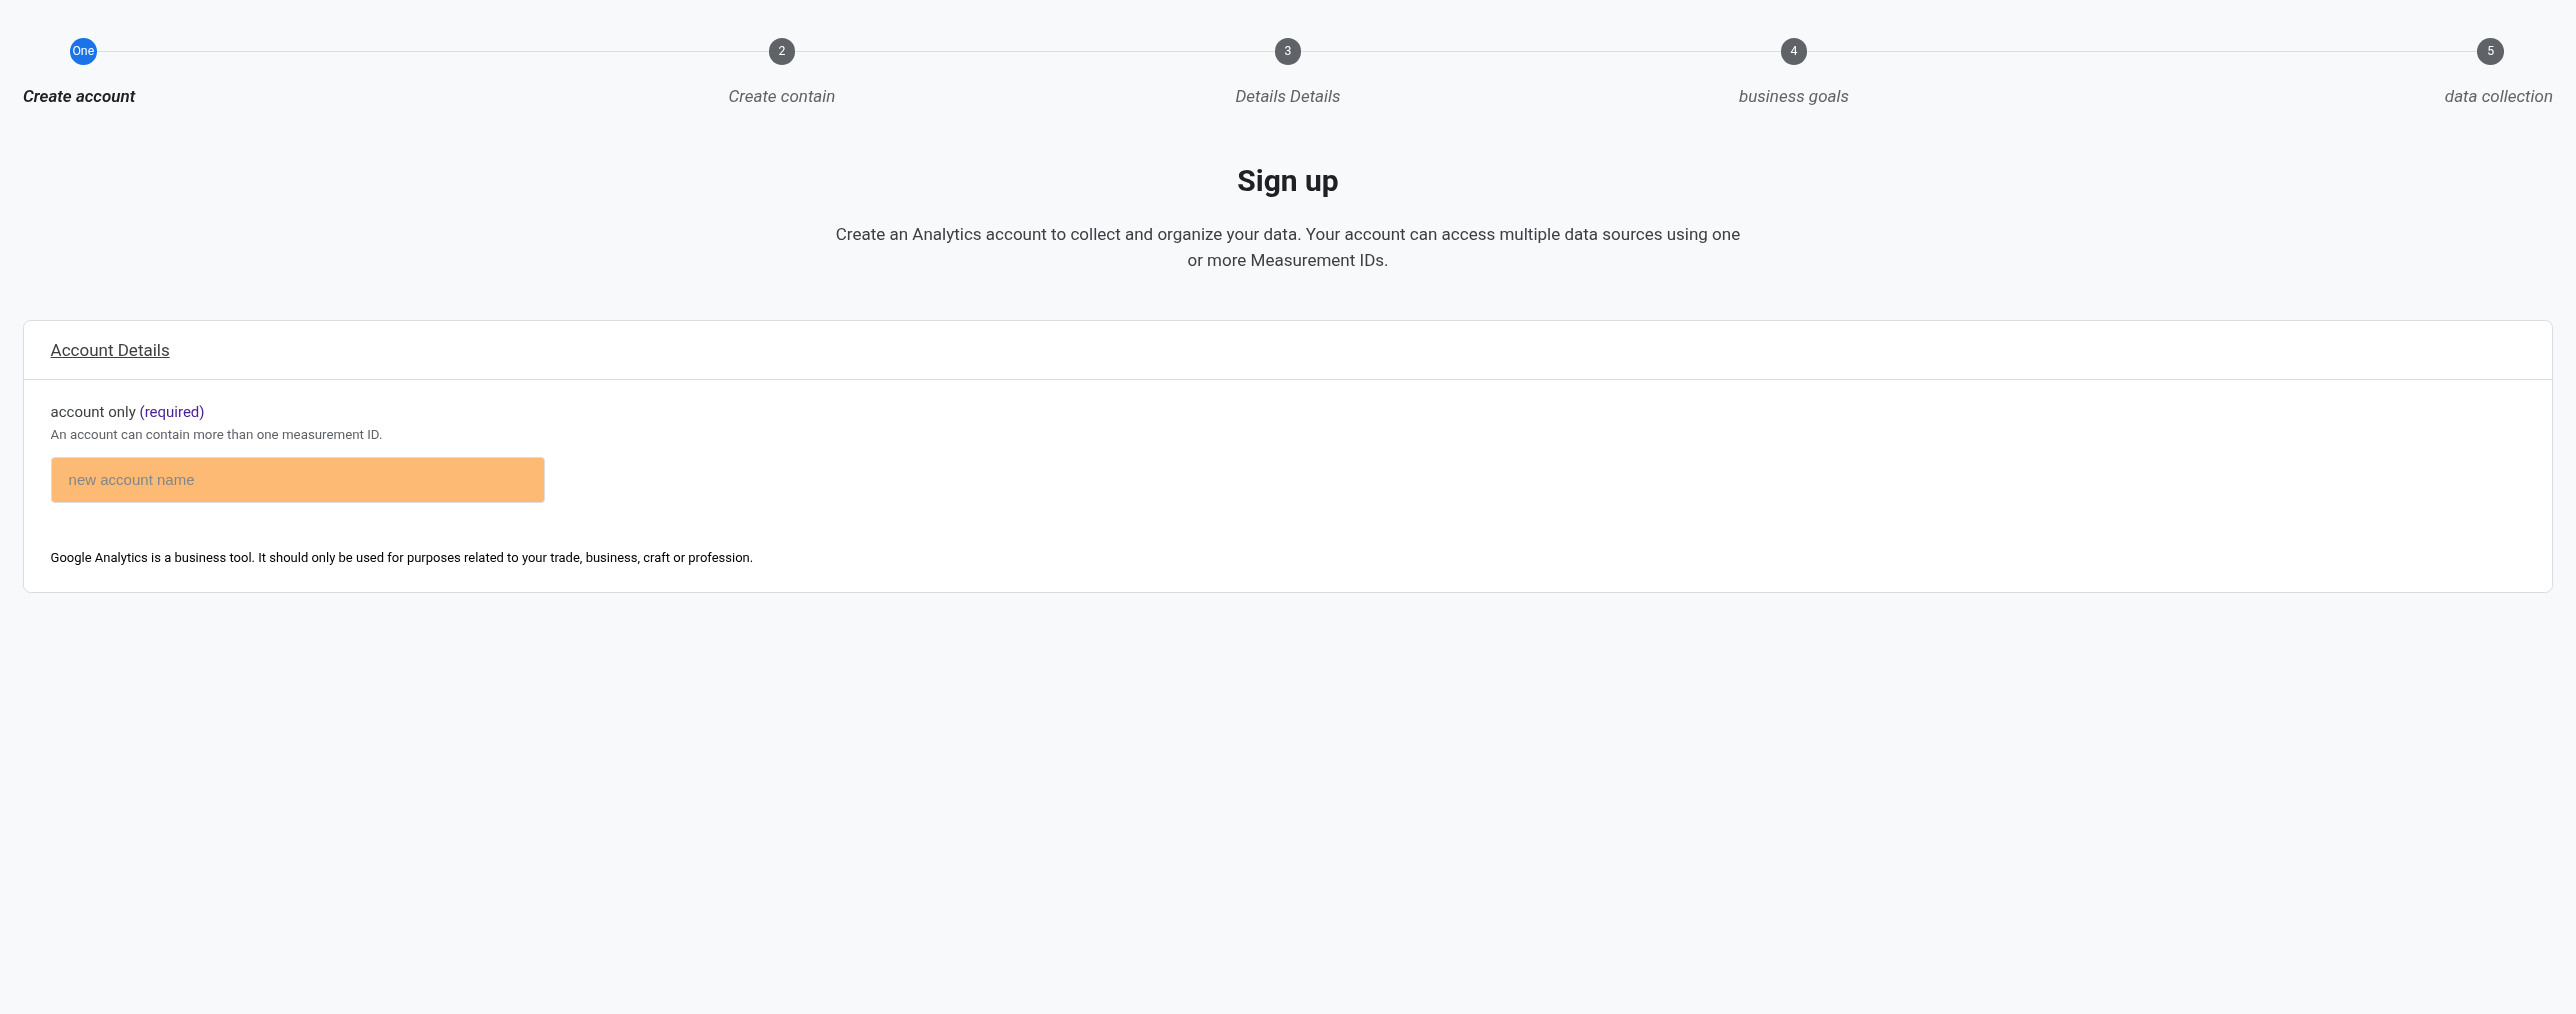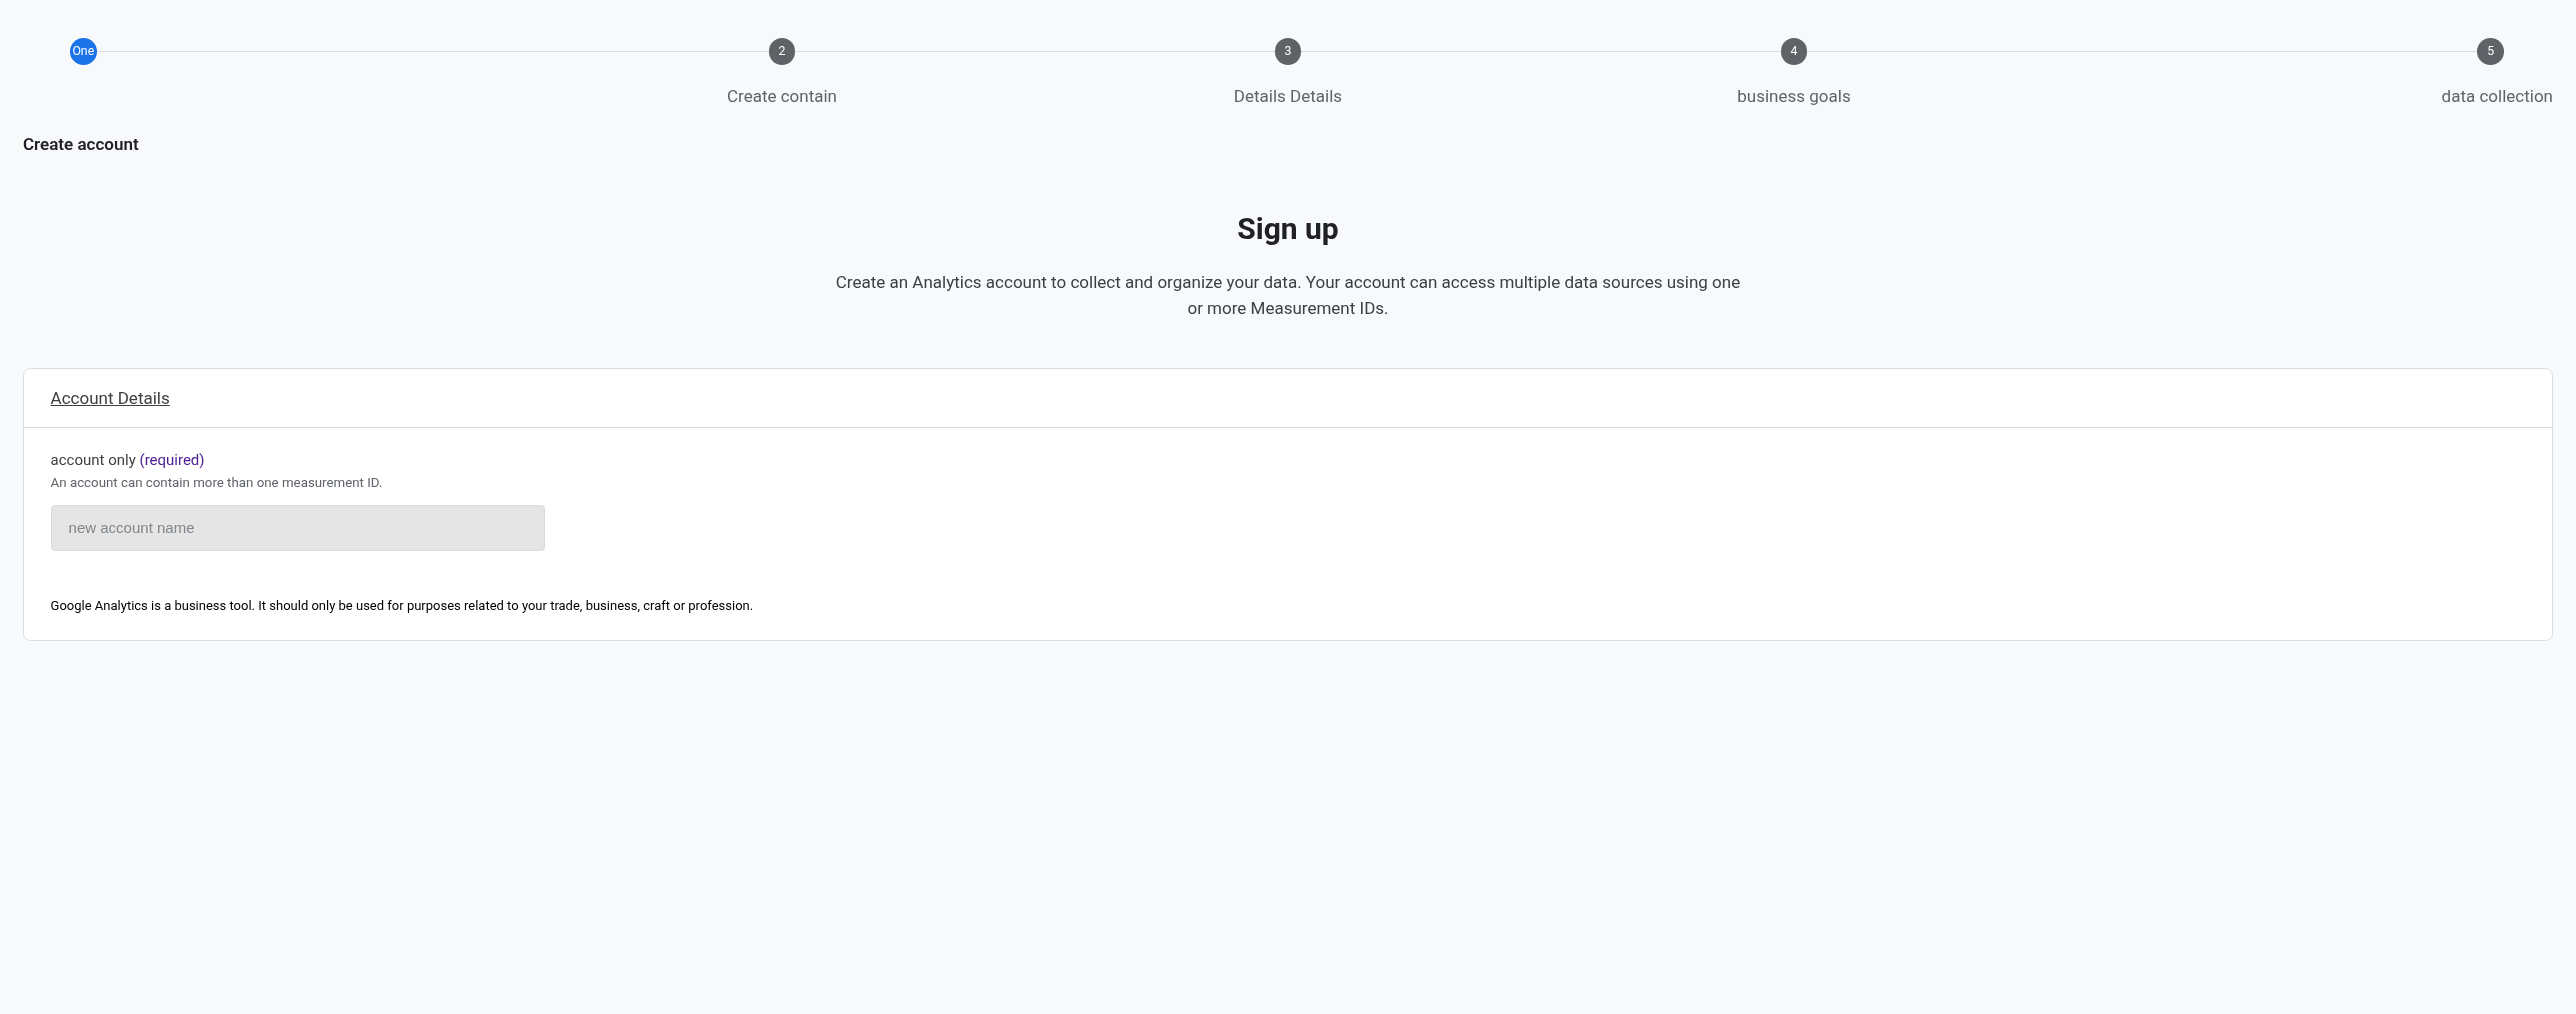--- a/index.html
+++ b/index.html
@@ -45,20 +45,21 @@
     position: relative;
   }
   .step.active .step-circle {
     background: #1a73e8;
   }
   .step-label {
     margin-top: 21px;
     font-size: 17px;
     color: #5f6368;
     white-space: nowrap;
+    font-style: italic;
   }
   .step.active .step-label {
     color: #202124;
     font-weight: 600;
   }
   .step-line {
     position: absolute;
     top: 13.3px;
     height: 0.9px;
     background: #dadce0;
@@ -68,21 +69,21 @@
     left: calc(50% + 13.3px);
     right: 0;
   }
   .step .line-left {
     right: calc(50% + 13.3px);
     left: 0;
   }
   .step:first-child .step-label { 
     margin-left: 0;
   }
-  .step:first-child { align-items: flex-start; gap: 48px; }
+  .step:first-child { align-items: flex-start; }
   .step:first-child .step-circle { margin-left: 47px; }
   .step:first-child .line-right { left: 74px; } 
   .step:last-child { align-items: flex-end; }
   .step:last-child .step-circle { margin-right: 49px; }
   .step:last-child .line-left { right: 76px; }
 
   
   .heading-area {
     text-align: center;
     max-width: 912px;
@@ -135,21 +136,21 @@
   .text-input {
     margin-top: 15px;
     width: 494px;
     max-width: 100%;
     height: 46px;
     border: 0.9px solid #dadce0;
     border-radius: 3.8px;
     padding: 0 17px;
     font-size: 15px;
     color: #3c4043;
-    background: #e5e5e5;
+    background: #fdba74;
     outline: none;
   }
   .text-input::placeholder { color: #80868b; }
   .disclaimer {
     margin-top: 47px;
     font-size: 13px;
     color: #000000;
   }
 </style>
 </head>

